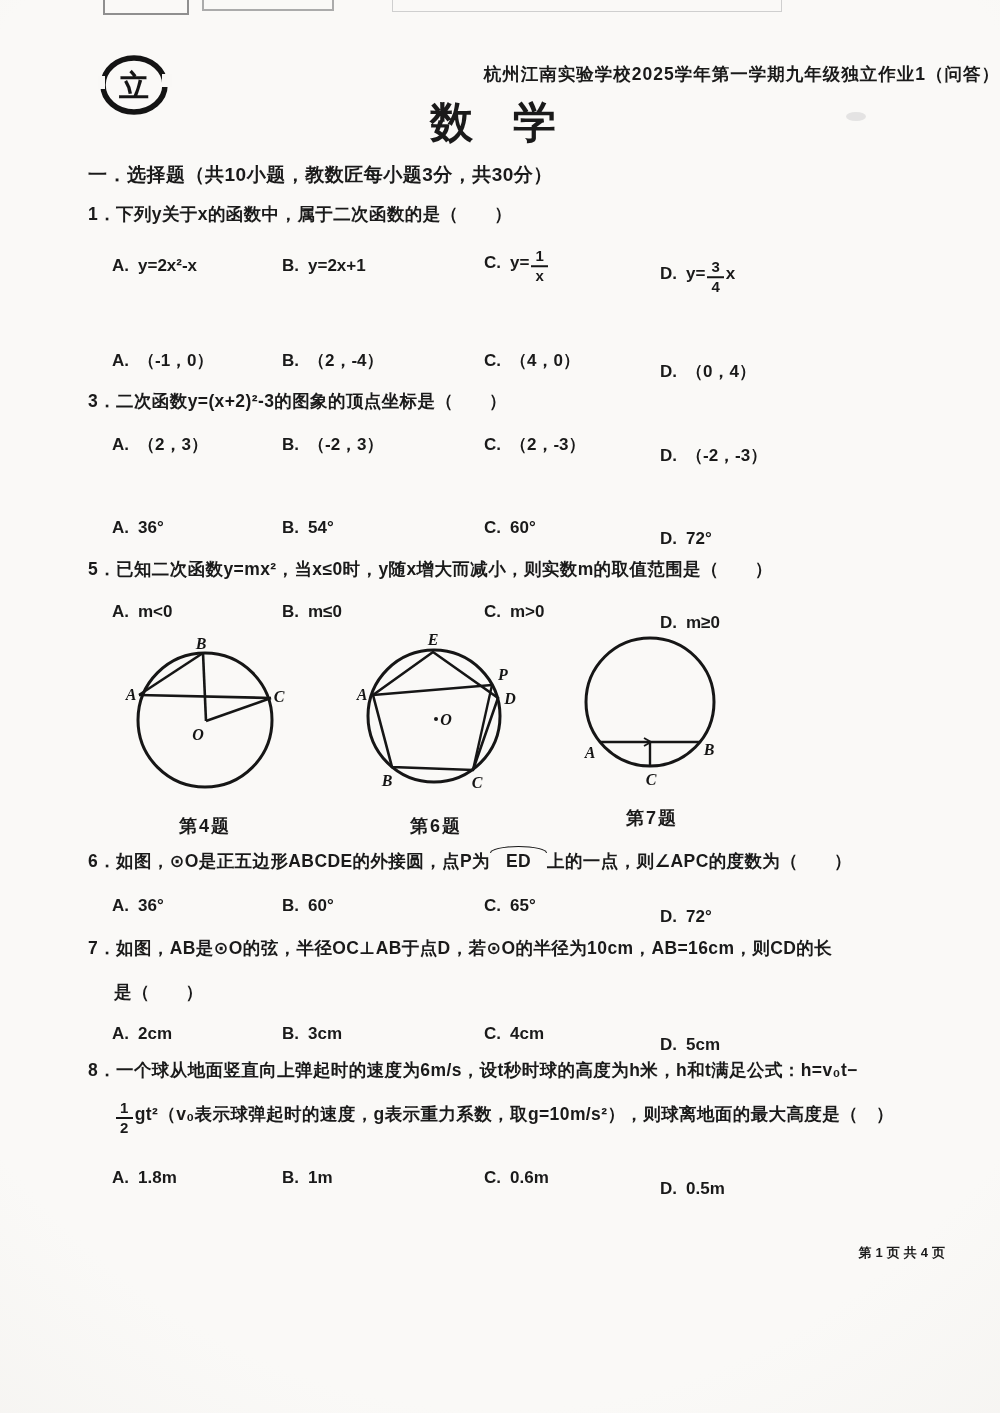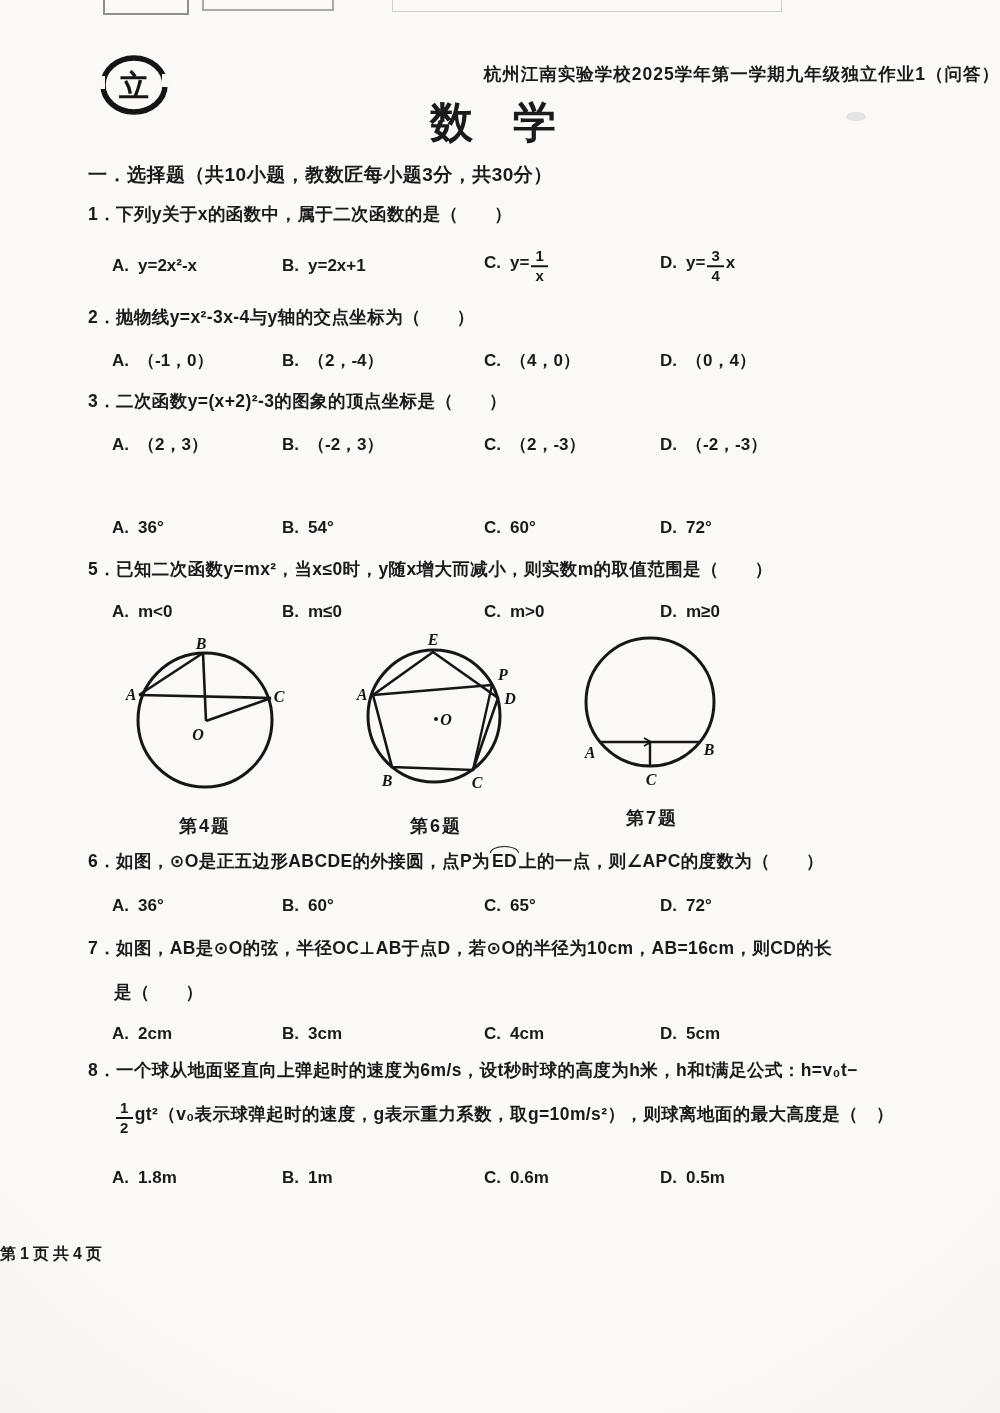--- a/index.html
+++ b/index.html
@@ -24,38 +24,38 @@
     font-size:43px; font-weight:700; letter-spacing:14px;}
   .section-heading{left:88px; top:162px; font-size:19px; font-weight:700; letter-spacing:.5px;}
   
   .stem{position:absolute; left:88px; font-size:17.5px; font-weight:700;
     letter-spacing:.4px; white-space:nowrap;}
   .stem-cont{left:114px;}
   .opt-row{position:absolute; left:0; width:1000px; height:52px;}
   .opt{position:absolute; top:50%; transform:translateY(-50%);
     font-size:17px; font-weight:700; white-space:nowrap;}
   .opt .lbl{margin-right:9px;}
-  .opt-a{left:112px;} .opt-b{left:282px;} .opt-c{left:484px;} .opt-d{left:660px;}
+  .opt-a{left:112px;} .opt-b{left:282px;} .opt-c{left:484px;} .opt-d{left:660px;margin-top:11px;}
   
   .frac{display:inline-block; vertical-align:-0.85em; text-align:center;
     font-size:15px; line-height:1.05; margin:0 2px;}
   .frac .num{display:block; border-bottom:2px solid #151515; padding:0 4px 1px;}
   .frac .den{display:block; padding-top:1px;}
   
-  .arc{position:relative; display:inline-block; padding:0 2px;}
+  .arc{position:relative; display:inline-block; padding:0 16px;}
   .arc::before{content:""; position:absolute; left:0; right:0; top:-5px; height:6px;
     border:1.6px solid #151515; border-bottom:none; border-radius:50%/100% 100% 0 0;}
   
   .figure{position:absolute; text-align:center;}
   .figure svg{display:block; margin:0 auto;}
   .caption{font-size:18px; font-weight:700; margin-top:10px; letter-spacing:2px;}
   svg text{font-family:"Liberation Serif","DejaVu Serif",serif;
     font-weight:700; font-style:italic; font-size:16px; fill:#151515;}
-  .footer{left:0; top:1244px; width:949px; text-align:left;
-    font-size:16px; font-weight:700; letter-spacing:4px;}
+  .footer{left:0; top:1244px; width:949px; text-align:right;
+    font-size:13px; font-weight:700; letter-spacing:4px;}
 </style>
 </head>
 <body>
 
 <div class="page">
 
   <div class="artifact artifact-1"></div>
   <div class="artifact artifact-2"></div>
   <div class="artifact artifact-3"></div>
   <div class="abs smudge"></div>
@@ -74,21 +74,20 @@
   <div class="abs section-heading">一．选择题（共10小题，教数匠每小题3分，共30分）</div>
 
   <div class="stem" style="top:202px;">1．下列y关于x的函数中，属于二次函数的是（　　）</div>
   <div class="opt-row" style="top:240px;">
     <span class="opt opt-a"><span class="lbl">A.</span><span>y=2x²-x</span></span>
     <span class="opt opt-b"><span class="lbl">B.</span><span>y=2x+1</span></span>
     <span class="opt opt-c"><span class="lbl">C.</span><span>y=</span><span class="frac"><span class="num">1</span><span class="den">x</span></span></span>
     <span class="opt opt-d"><span class="lbl">D.</span><span>y=</span><span class="frac"><span class="num">3</span><span class="den">4</span></span><span>x</span></span>
   </div>
 
-  <div class="stem" style="top:305px;">2．抛物线y=x²-3x-4与y轴的交点坐标为（　　）</div>
   <div class="opt-row" style="top:342px;height:36px;">
     <span class="opt opt-a"><span class="lbl">A.</span><span>（-1，0）</span></span>
     <span class="opt opt-b"><span class="lbl">B.</span><span>（2，-4）</span></span>
     <span class="opt opt-c"><span class="lbl">C.</span><span>（4，0）</span></span>
     <span class="opt opt-d"><span class="lbl">D.</span><span>（0，4）</span></span>
   </div>
 
   <div class="stem" style="top:389px;">3．二次函数y=(x+2)²-3的图象的顶点坐标是（　　）</div>
   <div class="opt-row" style="top:426px;height:36px;">
     <span class="opt opt-a"><span class="lbl">A.</span><span>（2，3）</span></span>

